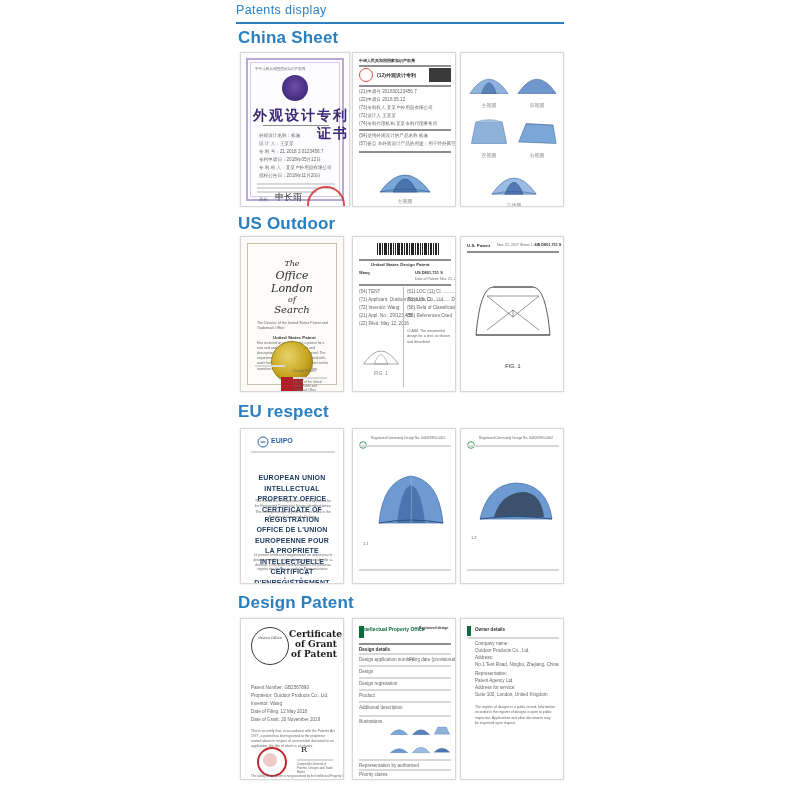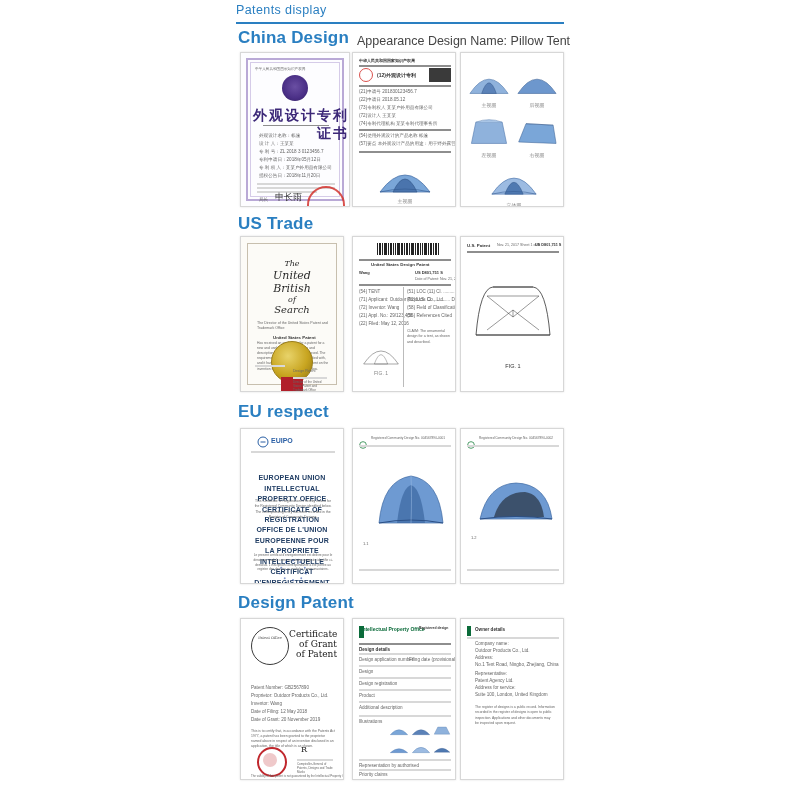--- a/index.html
+++ b/index.html
@@ -106,21 +106,21 @@
   
   .eu-head{position:absolute;font-size:8px;color:#2a5fa5;font-weight:bold;}
   .eu-title{
     position:absolute;left:0;right:0;text-align:center;
     font-size:7px;font-weight:bold;color:#1f3c63;letter-spacing:.2px;
   }
 
   
   .gb-title{
     position:absolute;
-    font-family:"DejaVu Serif", serif;font-weight:normal;color:#1a1a1a;
+    font-family:"DejaVu Serif", serif;font-weight:bold;color:#1a1a1a;
     text-align:right;line-height:1.12;
   }
   .gb-crest{
     position:absolute;width:36px;height:36px;border-radius:50%;
     border:1.4px solid #3b3b3b;
   }
   .gb-seal{
     position:absolute;width:26px;height:26px;border-radius:50%;
     border:2px solid #c0272d;
   }
@@ -145,22 +145,21 @@
 </head>
 <body>
 
 <div class="page">
 
   <div class="header">
     <div class="header-title">Patents display</div>
     <div class="header-rule"></div>
   </div>
 
-  <div class="section-title" style="left:238px;top:28px;">China Design</div>
-  <div class="section-sub" style="left:357px;top:34px;">Appearance Design Name: Pillow Tent</div>
+  <div class="section-title" style="left:238px;top:28px;">China Sheet</div>
 
   <div class="doc shadow cn-cert" style="left:240px;top:52px;width:110px;height:155px;">
     <div class="cn-border"></div>
     <div class="cn-border2"></div>
     <div class="tlabel" style="left:14px;top:14px;font-size:3.6px;">中华人民共和国国家知识产权局</div>
     <div class="cn-emblem"></div>
     <div class="cn-title">外观设计专利证书</div>
     <div class="ln dark" style="left:22px;top:72px;width:66px;height:1px;"></div>
 
     <div class="tlabel" style="left:18px;top:80px;">外观设计名称：帐篷</div>
@@ -242,27 +241,27 @@
     <div class="svgwrap" style="left:26px;top:106px;width:54px;height:42px;">
       <svg viewBox="0 0 140 110" width="54" height="42">
         <path d="M12 92 Q70 8 128 92 Z" fill="#9cbbe2" stroke="#4a72a8" stroke-width="1.6"></path>
         <path d="M46 92 Q70 30 94 92 Z" fill="#4f79b1" stroke="#2e5183" stroke-width="1.2"></path>
         <path d="M12 92 Q70 78 128 92" fill="none" stroke="#33598f" stroke-width="1.4"></path>
       </svg>
     </div>
     <div class="cap" style="left:26px;top:149px;width:54px;">立体图</div>
   </div>
 
-  <div class="section-title" style="left:238px;top:214px;">US Trade</div>
+  <div class="section-title" style="left:238px;top:214px;">US Outdoor</div>
 
   <div class="doc shadow us-cert" style="left:240px;top:236px;width:104px;height:156px;">
     <div class="us-inner"></div>
     <div class="us-script" style="top:22px;font-size:8px;">The</div>
-    <div class="us-script" style="top:32px;font-size:11px;">United</div>
-    <div class="us-script" style="top:45px;font-size:11px;">British</div>
+    <div class="us-script" style="top:32px;font-size:11px;">Office</div>
+    <div class="us-script" style="top:45px;font-size:11px;">London</div>
     <div class="us-script" style="top:58px;font-size:8px;">of</div>
     <div class="us-script" style="top:67px;font-size:10px;">Search</div>
 
     <div class="tlabel" style="left:16px;top:84px;font-size:3.6px;white-space:normal;width:72px;line-height:1.5;">The Director of the United States Patent and Trademark Office</div>
     <div class="tlabel b" style="left:32px;top:98px;font-size:4.4px;">United States Patent</div>
     <div class="tlabel" style="left:16px;top:104px;font-size:3.4px;white-space:normal;width:72px;line-height:1.5;">Has received an application for a patent for a new and useful invention. The title and description of the invention are enclosed. The requirements of law have been complied with, and it has been determined that a patent on the invention shall be granted under the law.</div>
 
     <div class="us-medal" style="top:104px;"></div>
     <div class="us-ribbon" style="top:140px;"></div>
 

